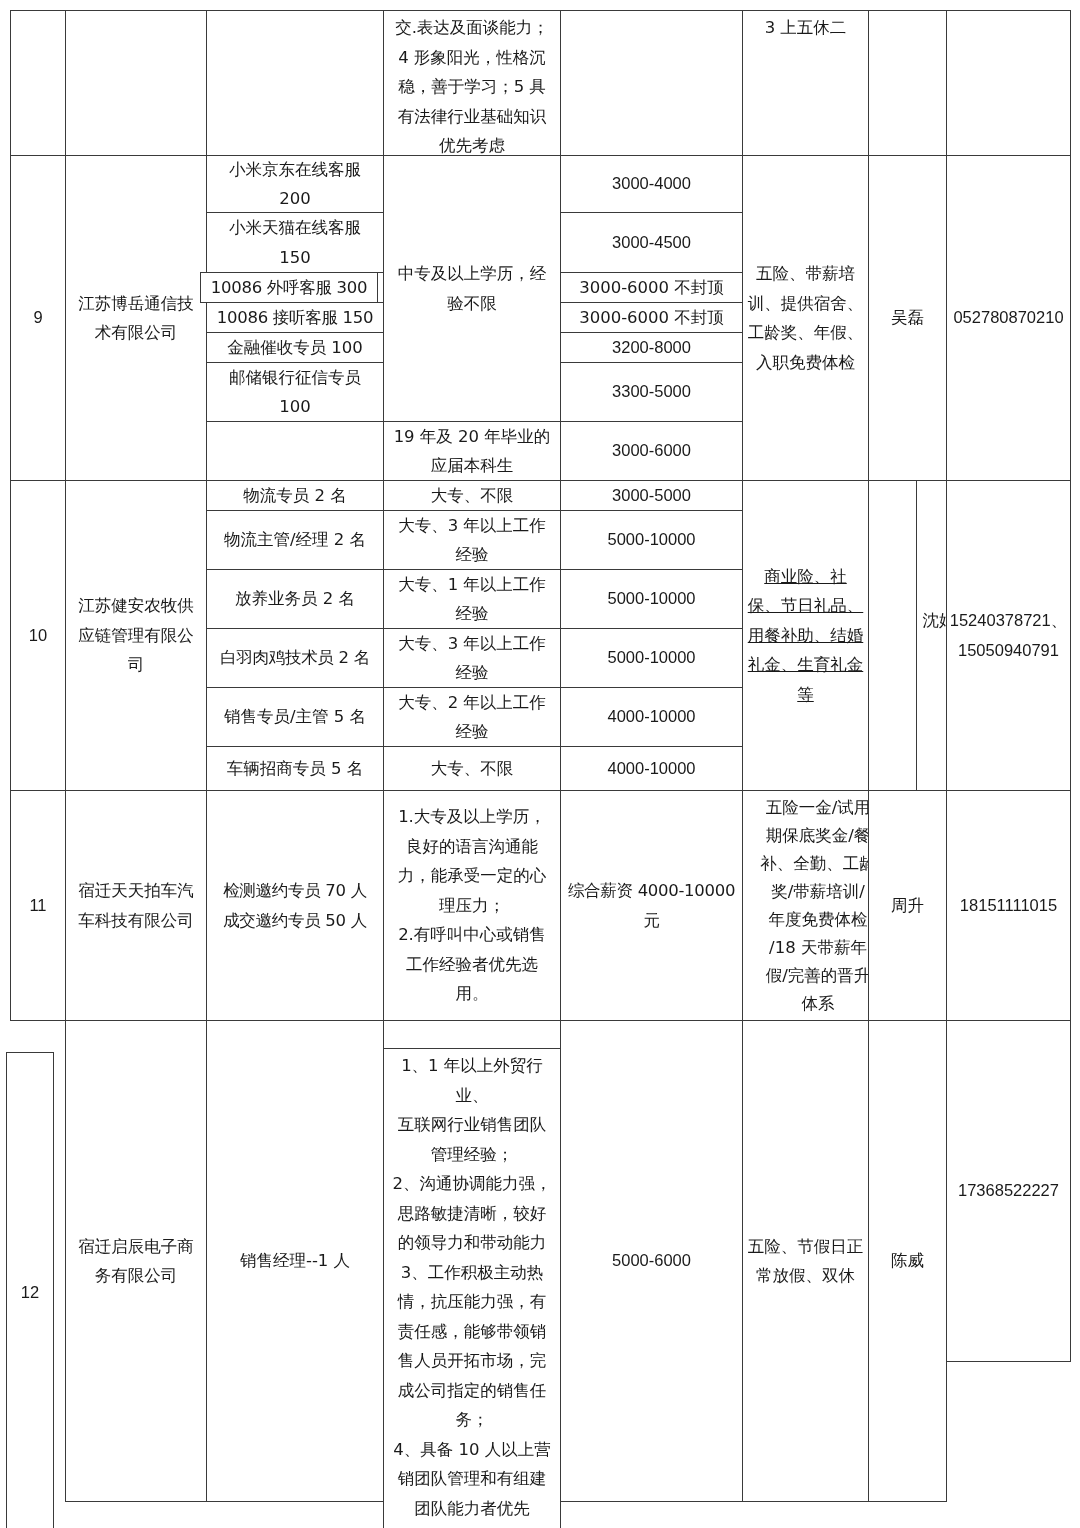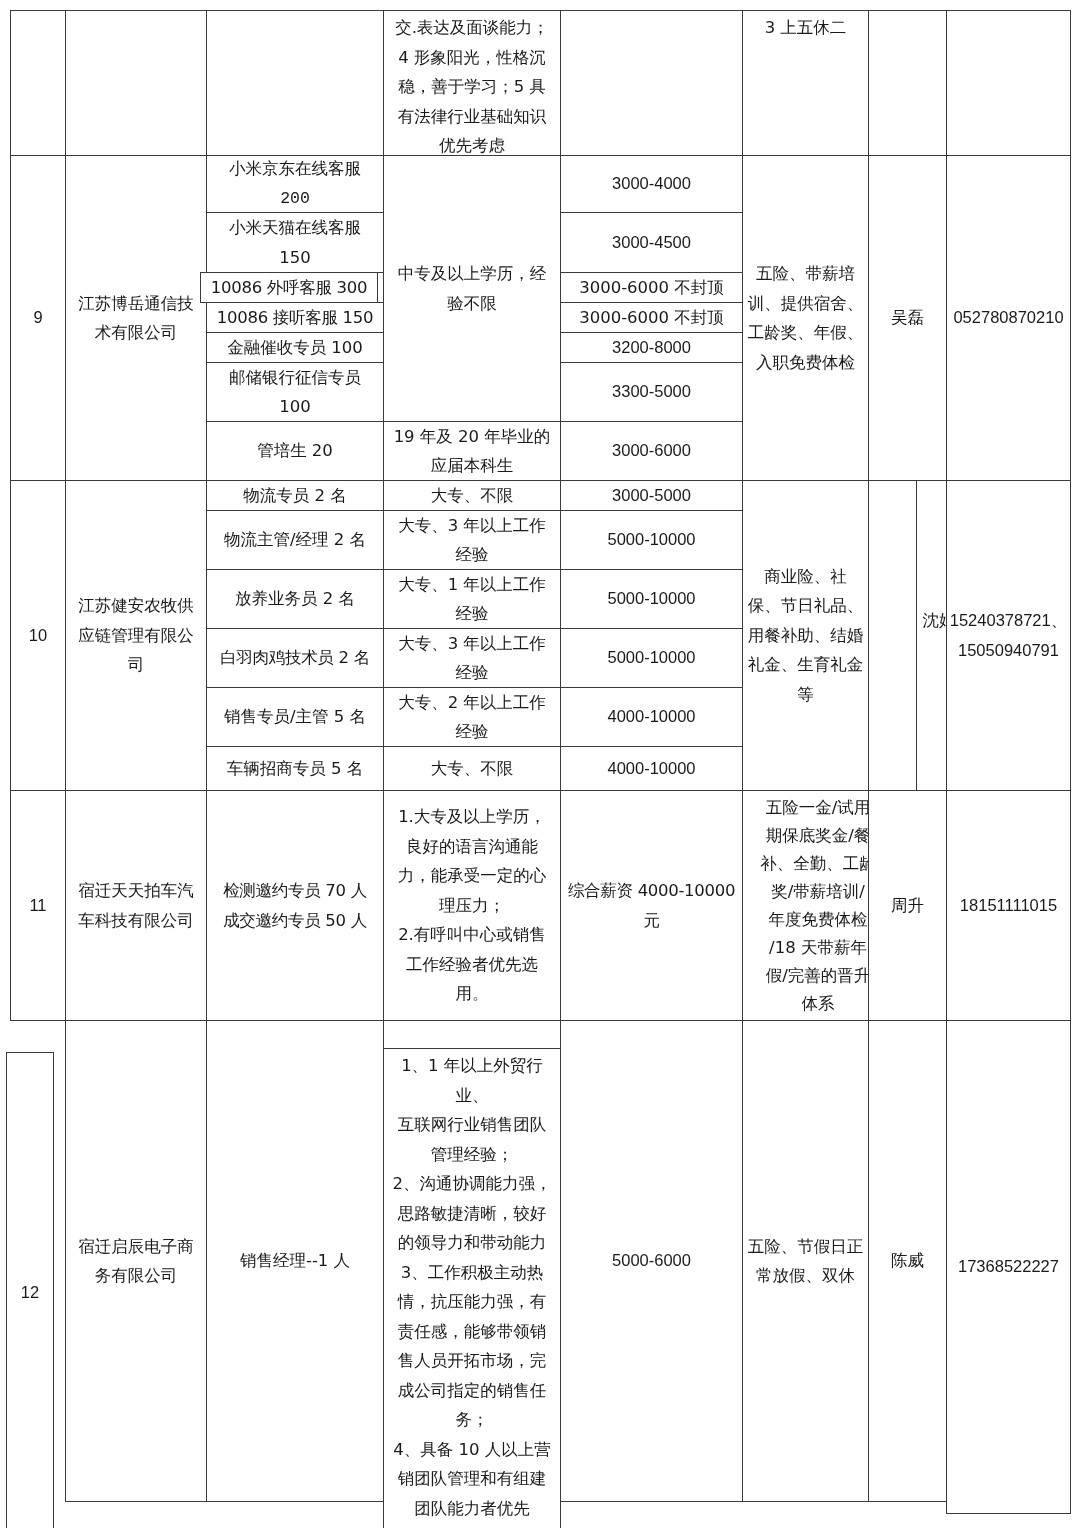--- a/index.html
+++ b/index.html
@@ -47,30 +47,29 @@
   <div class="cell" style="left:868px;top:10px;width:79px;height:146px;"></div>
   <div class="cell" style="left:946px;top:10px;width:125px;height:146px;"></div>
 
   <div class="cell" style="left:10px;top:155px;width:56px;height:326px;">
     <span class="txt num">9</span>
   </div>
   <div class="cell" style="left:65px;top:155px;width:142px;height:326px;">
     <span class="txt">江苏博岳通信技
 术有限公司</span>
   </div>
-  <div class="cell" style="left:206px;top:155px;width:178px;height:58px;font-family:Liberation Mono, monospace;"><span class="txt">小米京东在线客服
+  <div class="cell" style="left:206px;top:155px;width:178px;height:58px;"><span class="txt">小米京东在线客服
 200</span></div>
   <div class="cell" style="left:206px;top:212px;width:178px;height:61px;"><span class="txt">小米天猫在线客服
 150</span></div>
   <div class="cell tight" style="left:200px;top:272px;width:178px;height:31px;"><span class="txt">10086 外呼客服 300</span></div>
   <div class="cell tight" style="left:206px;top:302px;width:178px;height:31px;"><span class="txt">10086 接听客服 150</span></div>
   <div class="cell" style="left:206px;top:332px;width:178px;height:31px;"><span class="txt">金融催收专员 100</span></div>
   <div class="cell" style="left:206px;top:362px;width:178px;height:60px;"><span class="txt">邮储银行征信专员
 100</span></div>
-  <div class="cell" style="left:206px;top:421px;width:178px;height:60px;"><span class="txt">管培生 20</span></div>
 
   <div class="cell" style="left:383px;top:155px;width:178px;height:267px;">
     <span class="txt">中专及以上学历，经
 验不限</span>
   </div>
   <div class="cell" style="left:383px;top:421px;width:178px;height:60px;">
     <span class="txt">19 年及 20 年毕业的
 应届本科生</span>
   </div>
 
@@ -122,21 +121,21 @@
 经验</span></div>
   <div class="cell" style="left:383px;top:746px;width:178px;height:45px;"><span class="txt">大专、不限</span></div>
 
   <div class="cell" style="left:560px;top:480px;width:183px;height:31px;"><span class="txt num">3000-5000</span></div>
   <div class="cell" style="left:560px;top:510px;width:183px;height:60px;"><span class="txt num">5000-10000</span></div>
   <div class="cell" style="left:560px;top:569px;width:183px;height:60px;"><span class="txt num">5000-10000</span></div>
   <div class="cell" style="left:560px;top:628px;width:183px;height:60px;"><span class="txt num">5000-10000</span></div>
   <div class="cell" style="left:560px;top:687px;width:183px;height:60px;"><span class="txt num">4000-10000</span></div>
   <div class="cell" style="left:560px;top:746px;width:183px;height:45px;"><span class="txt num">4000-10000</span></div>
 
-  <div class="cell" style="left:742px;top:480px;width:127px;height:311px;">
+  <div class="cell" style="left:742px;top:480px;width:127px;height:311px;text-decoration:underline;">
     <span class="txt">商业险、社
 保、节日礼品、
 用餐补助、结婚
 礼金、生育礼金
 等</span>
   </div>
   <div class="cell" style="left:868px;top:480px;width:79px;height:311px;margin-left:48px;">
     <span class="txt">沈娟、赵
 倩</span>
   </div>
@@ -216,17 +215,17 @@
   <div class="cell" style="left:560px;top:1020px;width:183px;height:482px;">
     <span class="txt num">5000-6000</span>
   </div>
   <div class="cell" style="left:742px;top:1020px;width:127px;height:482px;">
     <span class="txt">五险、节假日正
 常放假、双休</span>
   </div>
   <div class="cell" style="left:868px;top:1020px;width:79px;height:482px;">
     <span class="txt">陈威</span>
   </div>
-  <div class="cell" style="left:946px;top:1020px;width:125px;height:494px;">
+  <div class="cell" style="left:946px;top:1020px;width:125px;height:342px;">
     <span class="txt num">17368522227</span>
   </div>
 
 </div>
 
 </body></html>

